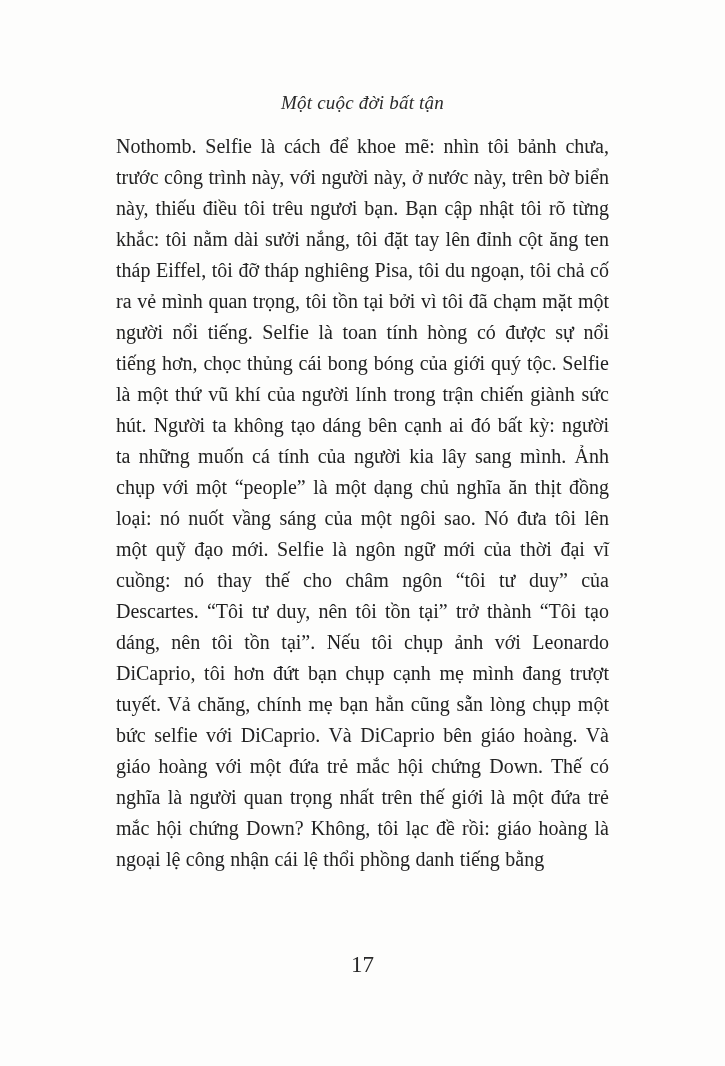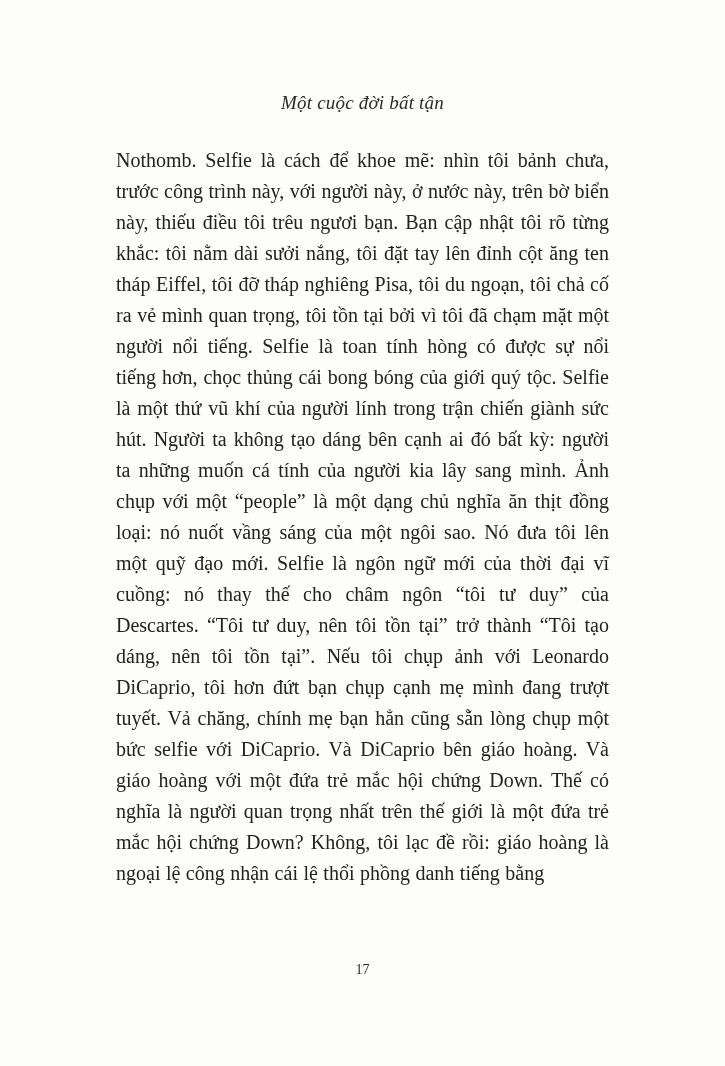--- a/index.html
+++ b/index.html
@@ -18,40 +18,40 @@
     padding: 92px 100px 0 100px;
     font-family: "Liberation Serif", "DejaVu Serif", serif;
     color: #242424;
     overflow: hidden;
   }
   .running-title {
     text-align: center;
     font-style: italic;
     font-size: 19px;
     line-height: 22px;
-    margin-bottom: 31px;
+    margin-bottom: 17px;
     color: #2a2a2a;
     letter-spacing: 0.2px;
   }
   .body-text {
     margin: 16px;
     font-size: 20px;
     line-height: 31px;
     text-align: justify;
     text-justify: inter-word;
     word-spacing: 0.5px;
     color: #222222;
   }
   .page-number {
     position: absolute;
     left: 0;
     right: 0;
     bottom: 88px;
     text-align: center;
-    font-size: 14px;
+    font-size: 23px;
     color: #2a2a2a;
   }
 </style>
 </head>
 <body>
 
 <div class="page">
   <div class="running-title">Một cuộc đời bất tận</div>
 
   <p class="body-text">Nothomb. Selfie là cách để khoe mẽ: nhìn tôi bảnh chưa, trước công trình này, với người này, ở nước này, trên bờ biển này, thiếu điều tôi trêu ngươi bạn. Bạn cập nhật tôi rõ từng khắc: tôi nằm dài sưởi nắng, tôi đặt tay lên đỉnh cột ăng ten tháp Eiffel, tôi đỡ tháp nghiêng Pisa, tôi du ngoạn, tôi chả cố ra vẻ mình quan trọng, tôi tồn tại bởi vì tôi đã chạm mặt một người nổi tiếng. Selfie là toan tính hòng có được sự nổi tiếng hơn, chọc thủng cái bong bóng của giới quý tộc. Selfie là một thứ vũ khí của người lính trong trận chiến giành sức hút. Người ta không tạo dáng bên cạnh ai đó bất kỳ: người ta những muốn cá tính của người kia lây sang mình. Ảnh chụp với một “people” là một dạng chủ nghĩa ăn thịt đồng loại: nó nuốt vầng sáng của một ngôi sao. Nó đưa tôi lên một quỹ đạo mới. Selfie là ngôn ngữ mới của thời đại vĩ cuồng: nó thay thế cho châm ngôn “tôi tư duy” của Descartes. “Tôi tư duy, nên tôi tồn tại” trở thành “Tôi tạo dáng, nên tôi tồn tại”. Nếu tôi chụp ảnh với Leonardo DiCaprio, tôi hơn đứt bạn chụp cạnh mẹ mình đang trượt tuyết. Vả chăng, chính mẹ bạn hẳn cũng sẵn lòng chụp một bức selfie với DiCaprio. Và DiCaprio bên giáo hoàng. Và giáo hoàng với một đứa trẻ mắc hội chứng Down. Thế có nghĩa là người quan trọng nhất trên thế giới là một đứa trẻ mắc hội chứng Down? Không, tôi lạc đề rồi: giáo hoàng là ngoại lệ công nhận cái lệ thổi phồng danh tiếng bằng</p>

